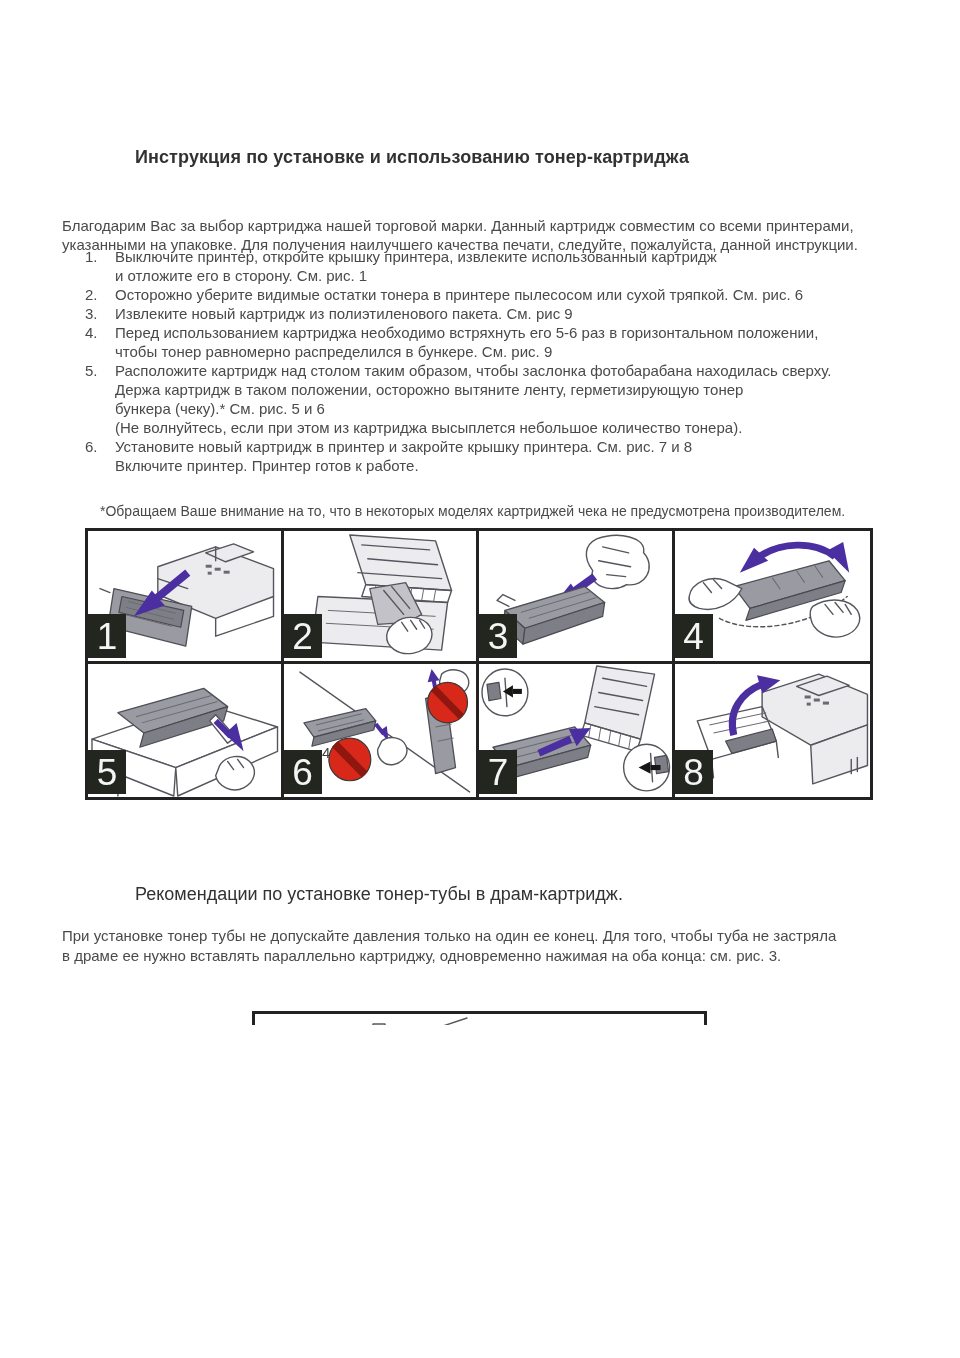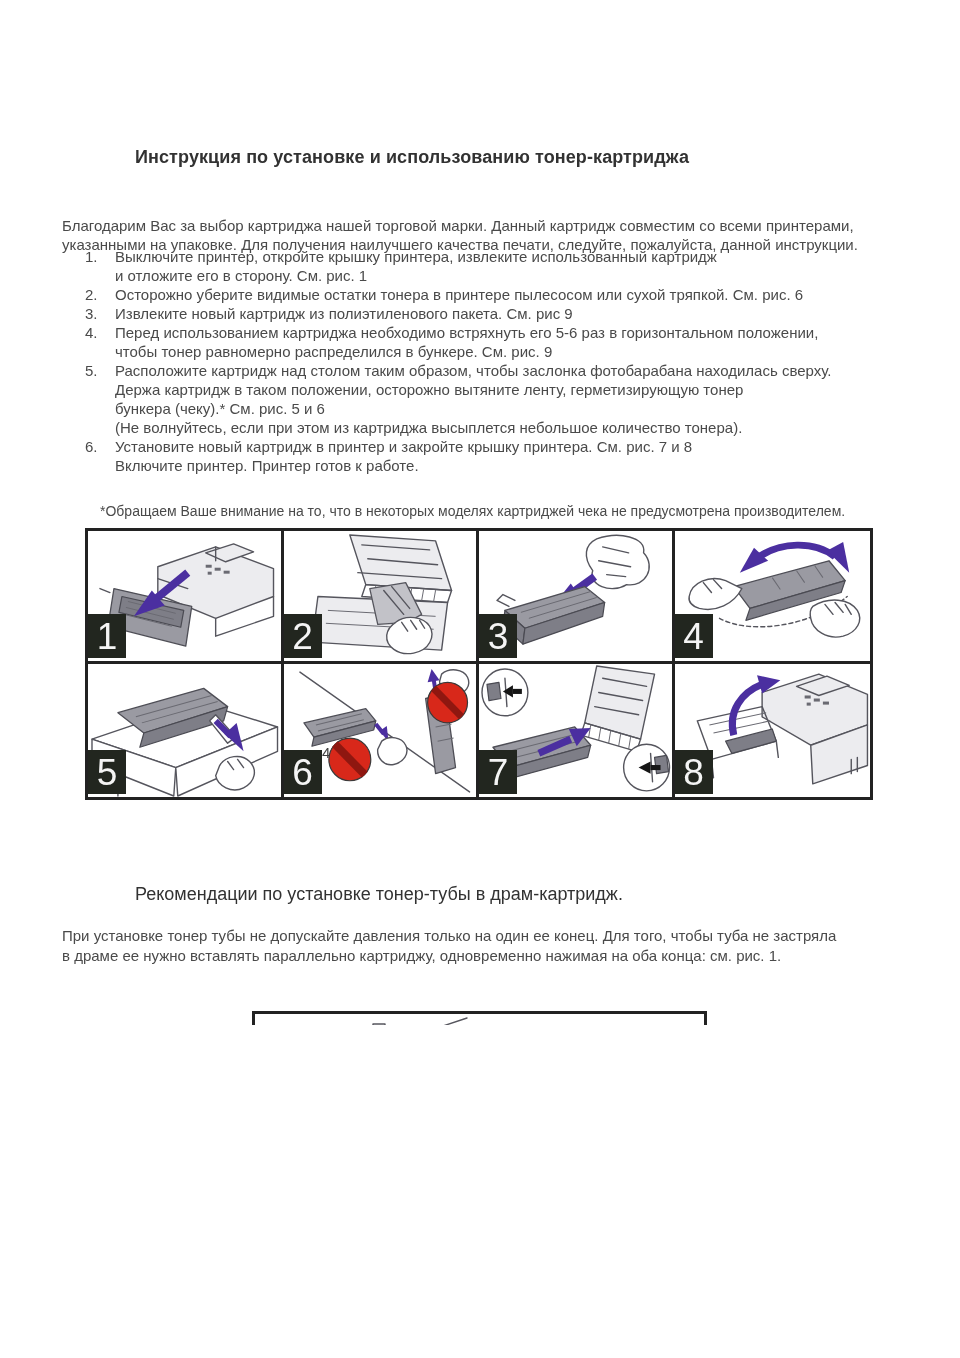--- a/index.html
+++ b/index.html
@@ -263,21 +263,21 @@
         <polygon class="aFill" points="104,16 81,11 86,29"></polygon>
       </svg>
       <div class="badge">8</div>
     </div>
 
   </div>
 
   <div class="heading2">Рекомендации по установке тонер-тубы в драм-картридж.</div>
 
   <div class="para2">При установке тонер тубы не допускайте давления только на один ее конец. Для того, чтобы туба не застряла
-в драме ее нужно вставлять параллельно картриджу, одновременно нажимая на оба конца: см. рис. 1.</div>
+в драме ее нужно вставлять параллельно картриджу, одновременно нажимая на оба конца: см. рис. 3.</div>
 
   <div class="figure2">
     <svg viewBox="0 0 449 140" preserveAspectRatio="none">
 
       <path class="ln" d="M212,4 L152,24"></path>
       <path d="M52,22 L196,13 L200,29 L56,38 Z" fill="#fbfbfc" class="ln"></path>
       <path class="ln" d="M52,22 C45,24 45,36 56,38 M196,13 C204,14 206,26 200,29"></path>
       <path class="ln" d="M96,19.5 L99,35 M136,17 L139,32.5 M170,15 L173,30.5"></path>
       <rect x="118" y="10" width="12" height="6" fill="#fbfbfc" class="ln"></rect>
       <path class="aStroke" stroke-width="8" d="M72,42 L72,56"></path>

